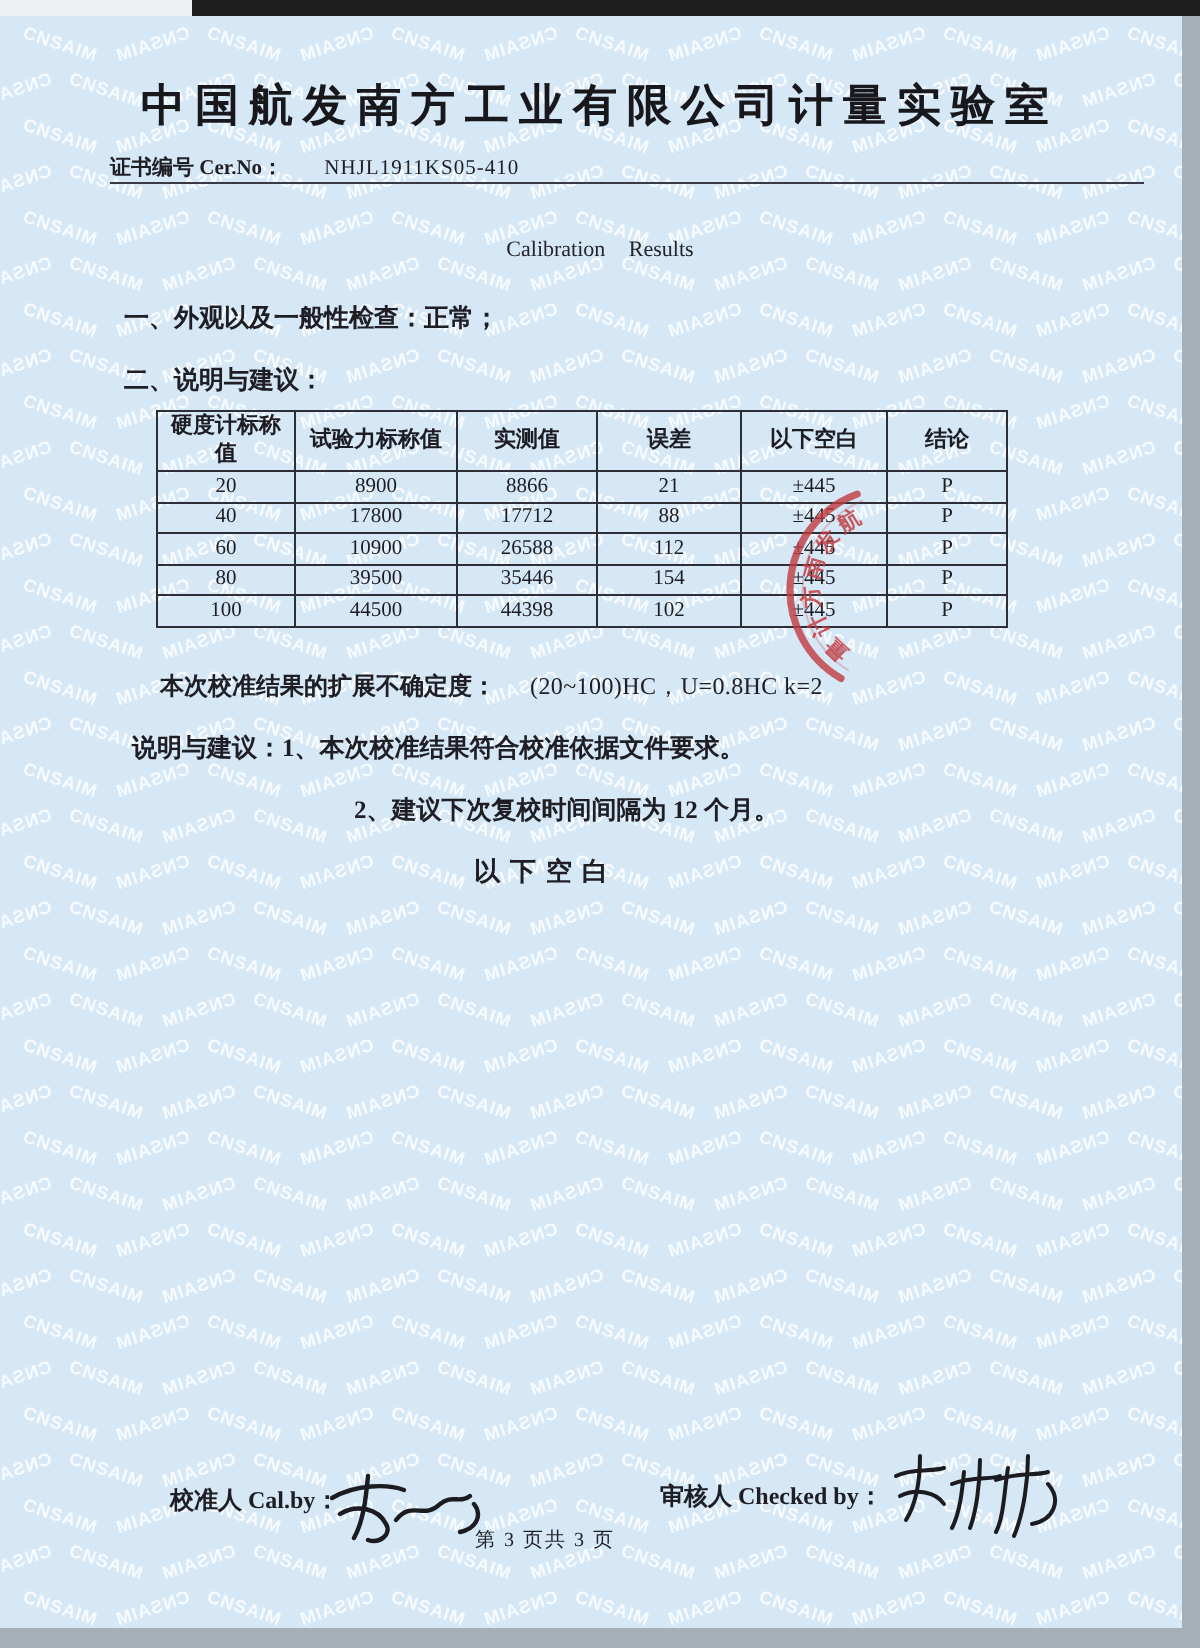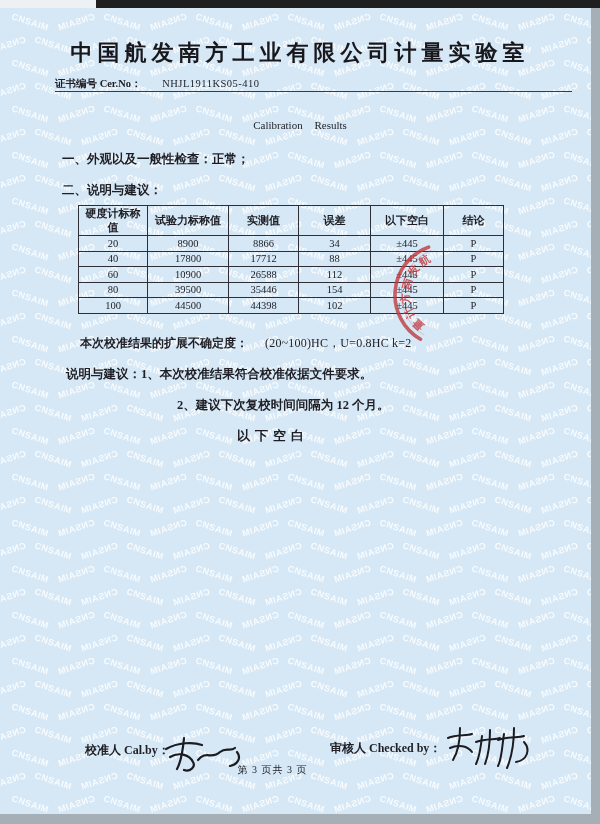--- a/index.html
+++ b/index.html
@@ -585,21 +585,21 @@
             <td class="h-name">试验力标称值</td>
             <td class="h-name">实测值</td>
             <td class="h-name">误差</td>
             <td class="h-name">以下空白</td>
             <td class="h-name">结论</td>
           </tr>
           <tr class="data">
             <td>20</td>
             <td>8900</td>
             <td>8866</td>
-            <td>34</td>
+            <td>21</td>
             <td>±445</td>
             <td>P</td>
           </tr>
           <tr class="data">
             <td>40</td>
             <td>17800</td>
             <td>17712</td>
             <td>88</td>
             <td>±445</td>
             <td>P</td>

